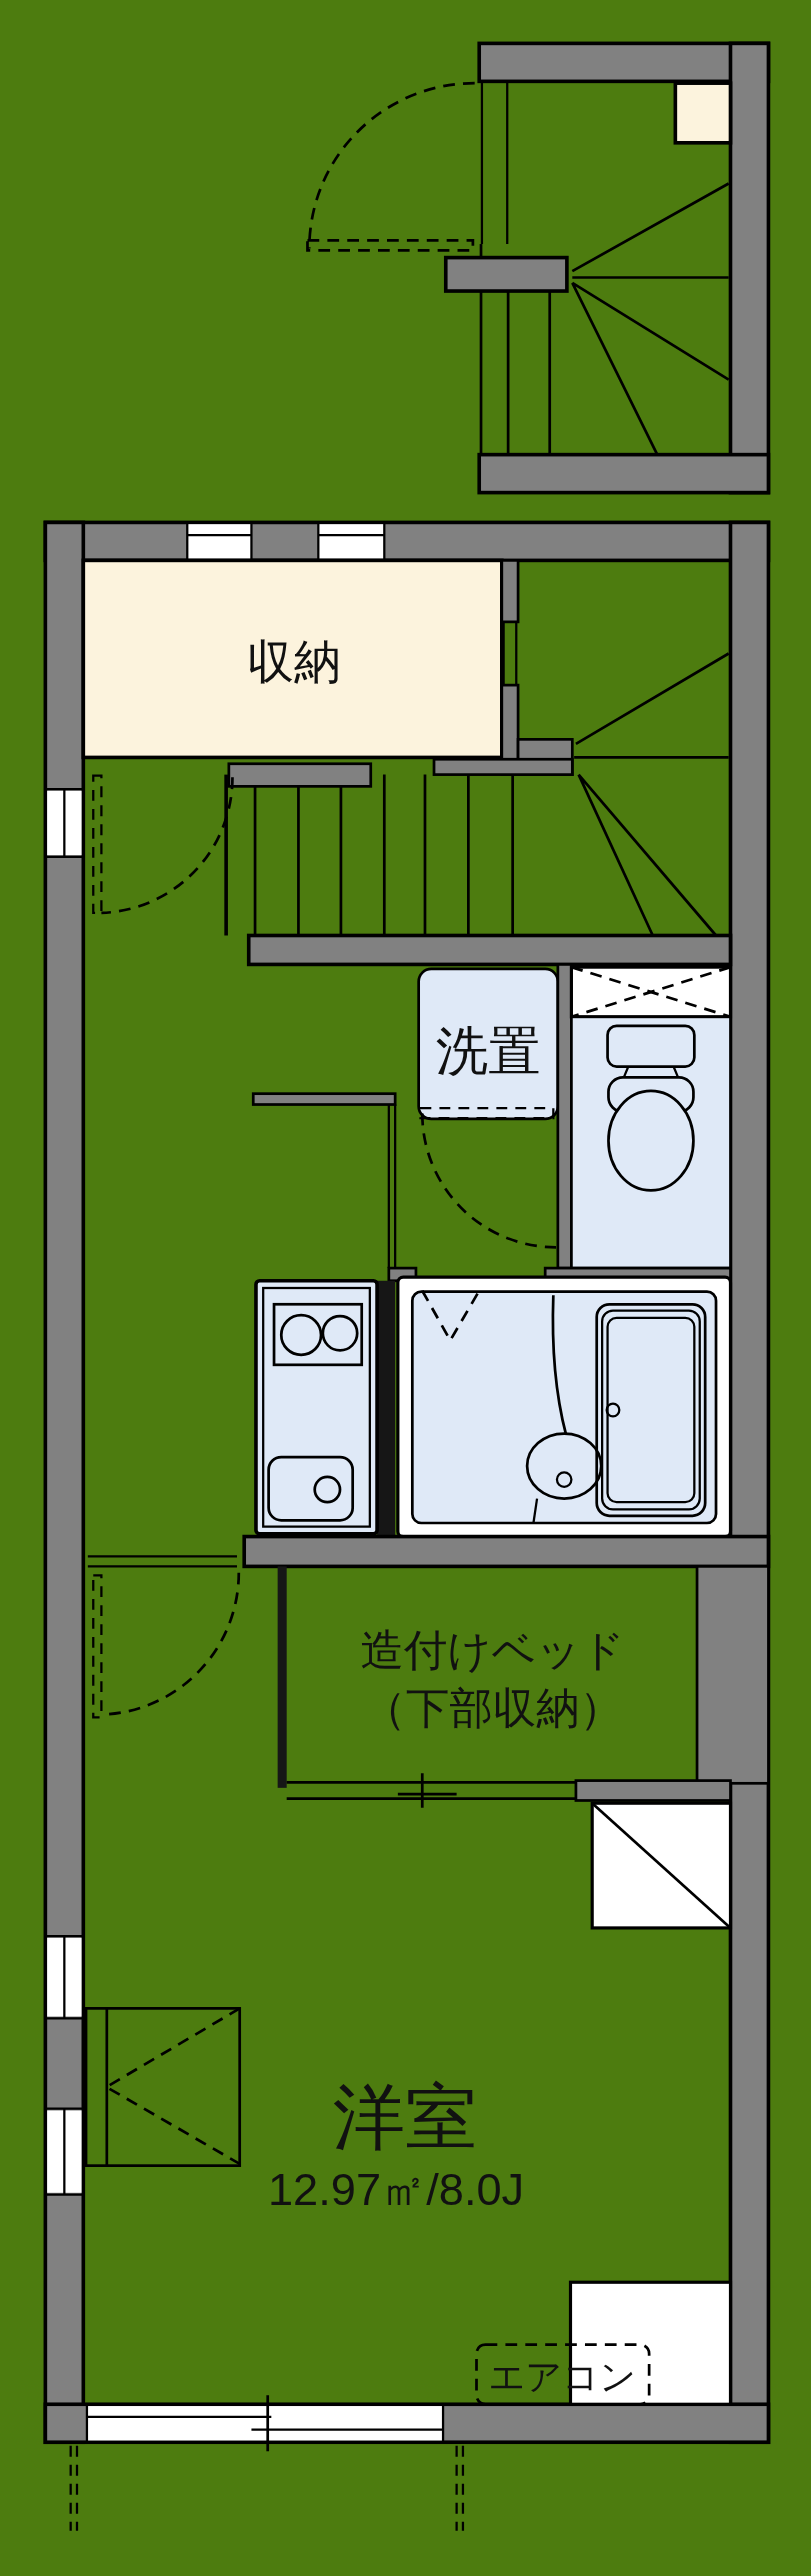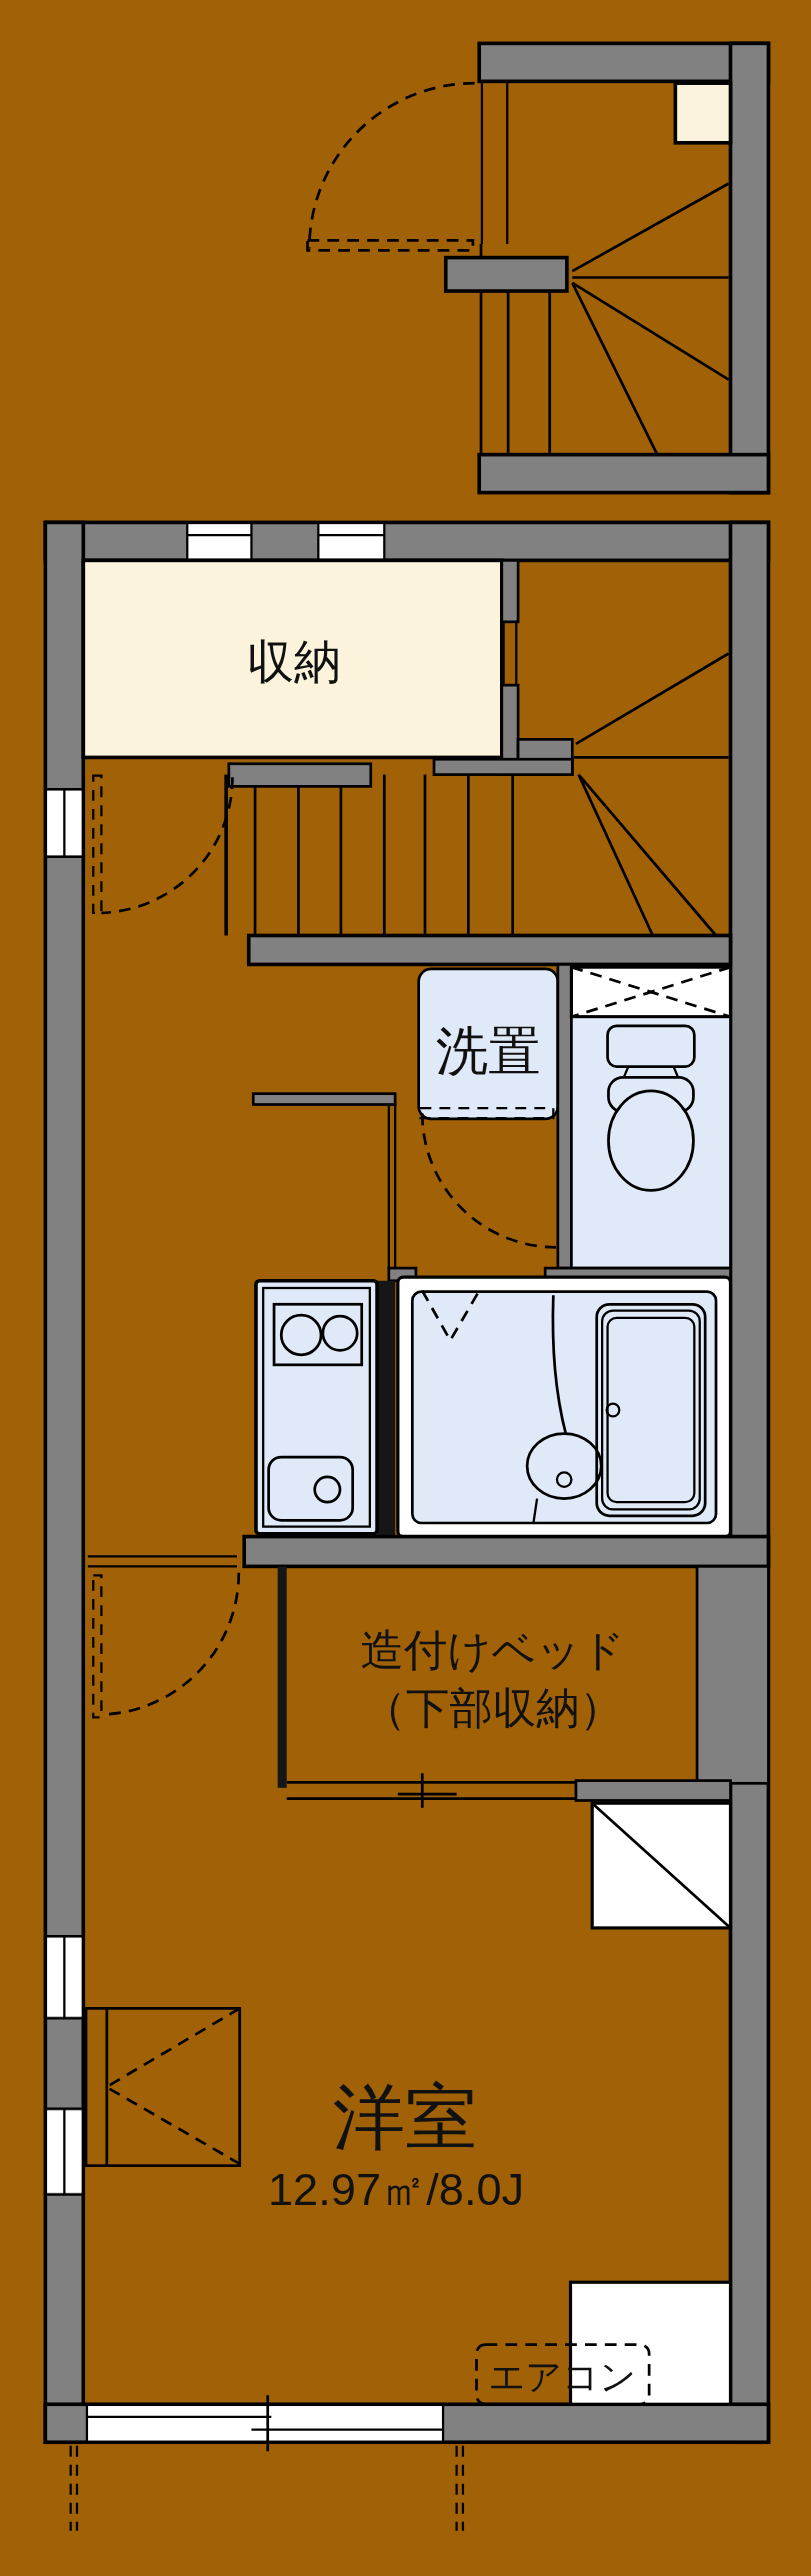--- a/index.html
+++ b/index.html
@@ -1,16 +1,16 @@
 <!DOCTYPE html>
 <html style="font-size:14.5px"><head>
 <meta charset="utf-8">
 <style>
   html,body{margin:0;padding:0;background:#ffffff;}
-  .stage{width:812px;height:2576px;position:relative;margin:0;background:#a16207;
+  .stage{width:812px;height:2576px;position:relative;margin:0;background:#4d7c0f;
          font-family:"Liberation Sans", sans-serif;}
   svg{display:block;}
   .wall{fill:#818181;stroke:#000;stroke-width:4;}
   .wallthin{fill:#818181;stroke:#000;stroke-width:3;}
   .blackwall{fill:#161616;stroke:none;}
   .cream{fill:#FCF3DD;stroke:#000;stroke-width:4;}
   .blue{fill:#DFE9F7;stroke:#000;stroke-width:3;}
   .blue4{fill:#DFE9F7;stroke:#000;stroke-width:4;}
   .whitebox{fill:#fff;stroke:#000;stroke-width:3.5;}
   .ln{stroke:#000;stroke-width:3;fill:none;}

